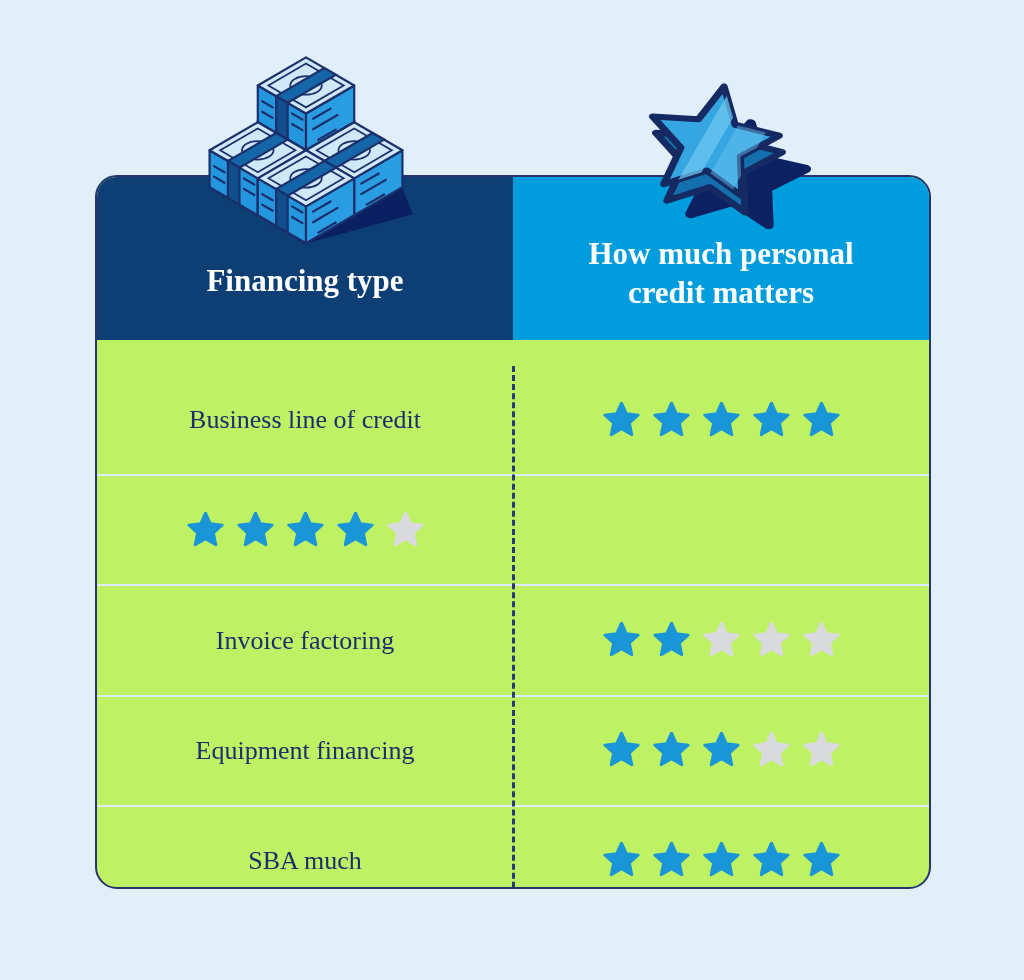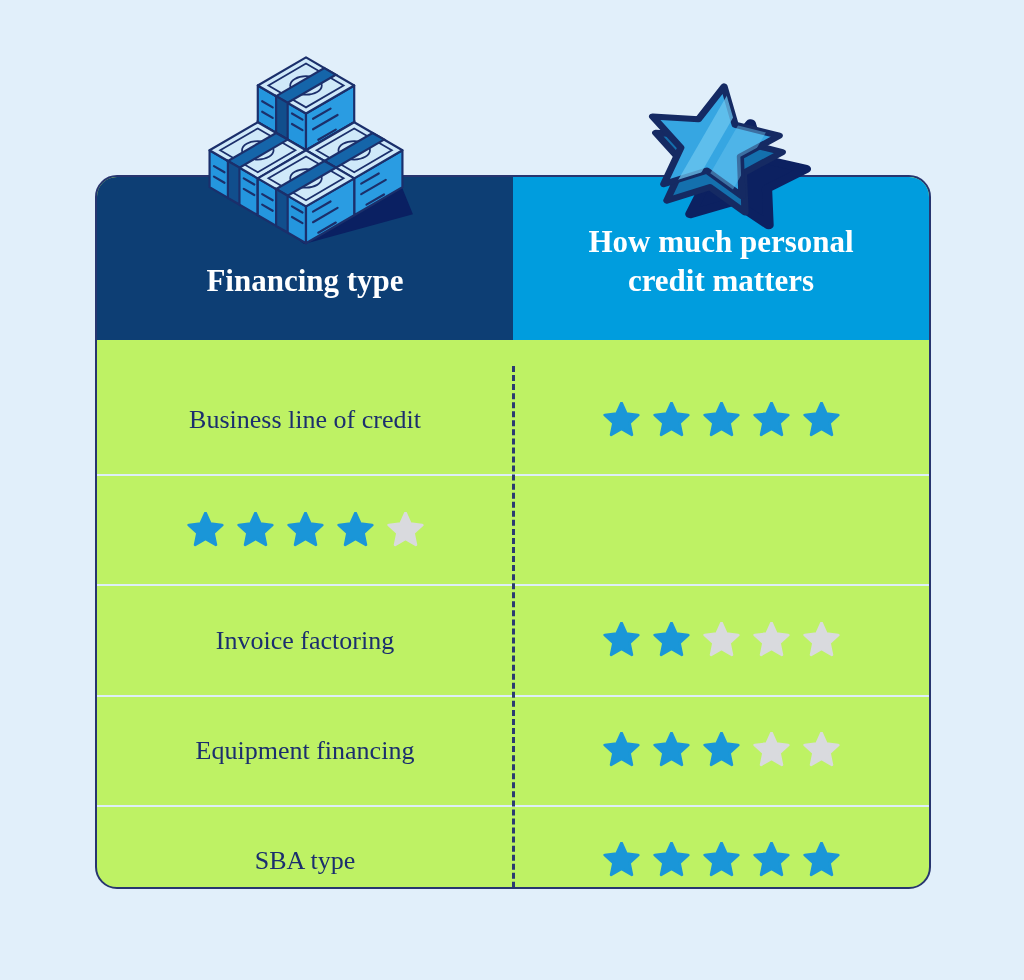--- a/index.html
+++ b/index.html
@@ -6,21 +6,21 @@
   body{font-family:"Liberation Sans",sans-serif;}
   #canvas{position:relative;width:1024px;height:980px;background:#e1effa;overflow:hidden;}
 
   .table{position:absolute;left:95px;top:175px;width:836px;height:714px;
          border:2.5px solid #27356f;border-radius:22px;overflow:hidden;background:#bef264;
          box-sizing:border-box;font-family:Liberation Serif, serif;}
   .thead{display:flex;height:163px;}
   .hcell{width:50%;display:flex;align-items:flex-end;justify-content:center;
          color:#ffffff;font-size:31px;font-weight:600;line-height:1.26;text-align:center;}
   .hleft{padding-bottom:40px;}
-  .hright{padding-bottom:40px;}
+  .hright{padding-bottom:28px;}
   .hright .hwrap{display:block;max-width:330px;}
 
   .tbody{position:relative;height:549px;display:flex;flex-direction:column;margin-top:26px;}
   .row{flex:1;display:flex;}
   .row + .row{border-top:2px solid #ddeef8;}
   .cell{width:50%;display:flex;align-items:center;justify-content:center;}
   .label-cell{font-size:26px;font-weight:500;color:#1b2e6e;}
   .stars-cell{gap:13px;}
   .star{width:37px;height:37px;display:block;}
 
@@ -119,21 +119,21 @@
        </svg>
             <svg class="star" viewBox="0 0 40 40">
          <polygon points="20,1 25.3,12.7 38.1,14.1 28.6,22.8 31.2,35.4 20,29 8.8,35.4 11.4,22.8 1.9,14.1 14.7,12.7" fill="#d9dade" stroke="#d9dade" stroke-width="3" stroke-linejoin="round"></polygon>
        </svg>
             <svg class="star" viewBox="0 0 40 40">
          <polygon points="20,1 25.3,12.7 38.1,14.1 28.6,22.8 31.2,35.4 20,29 8.8,35.4 11.4,22.8 1.9,14.1 14.7,12.7" fill="#d9dade" stroke="#d9dade" stroke-width="3" stroke-linejoin="round"></polygon>
        </svg>
           </div>
         </div>
         <div class="row">
-          <div class="cell label-cell" style="color: rgb(27, 46, 110);">SBA type</div>
+          <div class="cell label-cell" style="color: rgb(27, 46, 110);">SBA much</div>
           <div class="cell stars-cell">
             <svg class="star" viewBox="0 0 40 40">
          <polygon points="20,1 25.3,12.7 38.1,14.1 28.6,22.8 31.2,35.4 20,29 8.8,35.4 11.4,22.8 1.9,14.1 14.7,12.7" fill="#1a96d8" stroke="#1a96d8" stroke-width="3" stroke-linejoin="round"></polygon>
        </svg>
             <svg class="star" viewBox="0 0 40 40">
          <polygon points="20,1 25.3,12.7 38.1,14.1 28.6,22.8 31.2,35.4 20,29 8.8,35.4 11.4,22.8 1.9,14.1 14.7,12.7" fill="#1a96d8" stroke="#1a96d8" stroke-width="3" stroke-linejoin="round"></polygon>
        </svg>
             <svg class="star" viewBox="0 0 40 40">
          <polygon points="20,1 25.3,12.7 38.1,14.1 28.6,22.8 31.2,35.4 20,29 8.8,35.4 11.4,22.8 1.9,14.1 14.7,12.7" fill="#1a96d8" stroke="#1a96d8" stroke-width="3" stroke-linejoin="round"></polygon>
        </svg>

